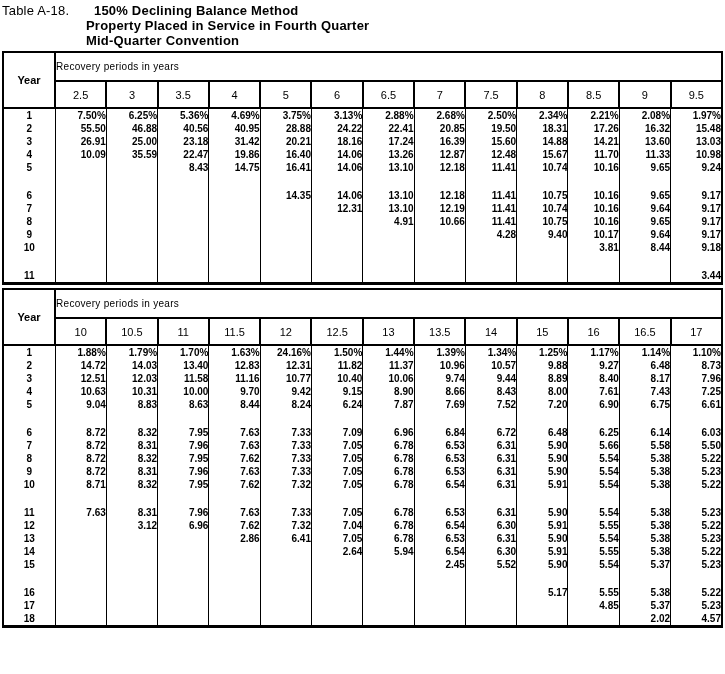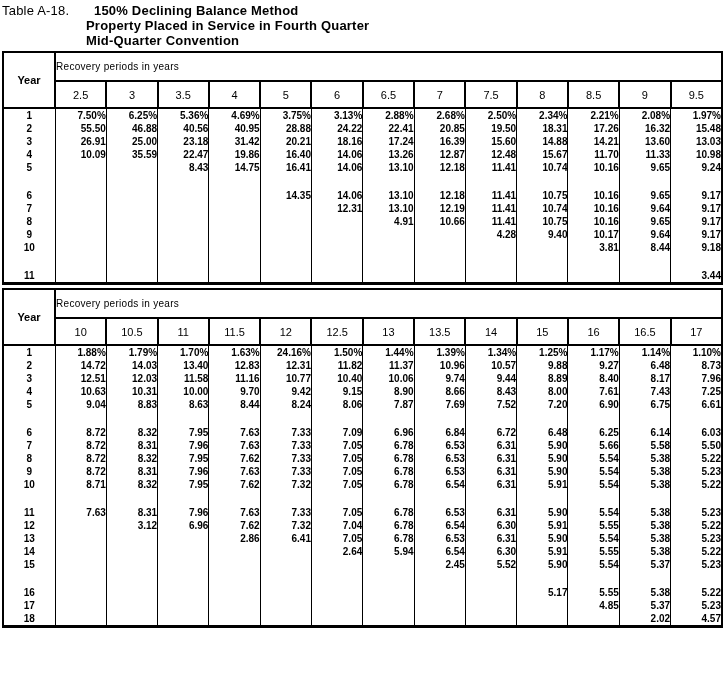--- a/index.html
+++ b/index.html
@@ -416,21 +416,21 @@
           <td class="val-cell">7.43</td>
           <td class="val-cell">7.25</td>
         </tr>
         <tr>
           <td class="year-cell">5</td>
           <td class="val-cell">9.04</td>
           <td class="val-cell">8.83</td>
           <td class="val-cell">8.63</td>
           <td class="val-cell">8.44</td>
           <td class="val-cell">8.24</td>
-          <td class="val-cell">8.06</td>
+          <td class="val-cell">6.24</td>
           <td class="val-cell">7.87</td>
           <td class="val-cell">7.69</td>
           <td class="val-cell">7.52</td>
           <td class="val-cell">7.20</td>
           <td class="val-cell">6.90</td>
           <td class="val-cell">6.75</td>
           <td class="val-cell">6.61</td>
         </tr>
         <tr class="gap">
           <td class="year-cell"></td>

